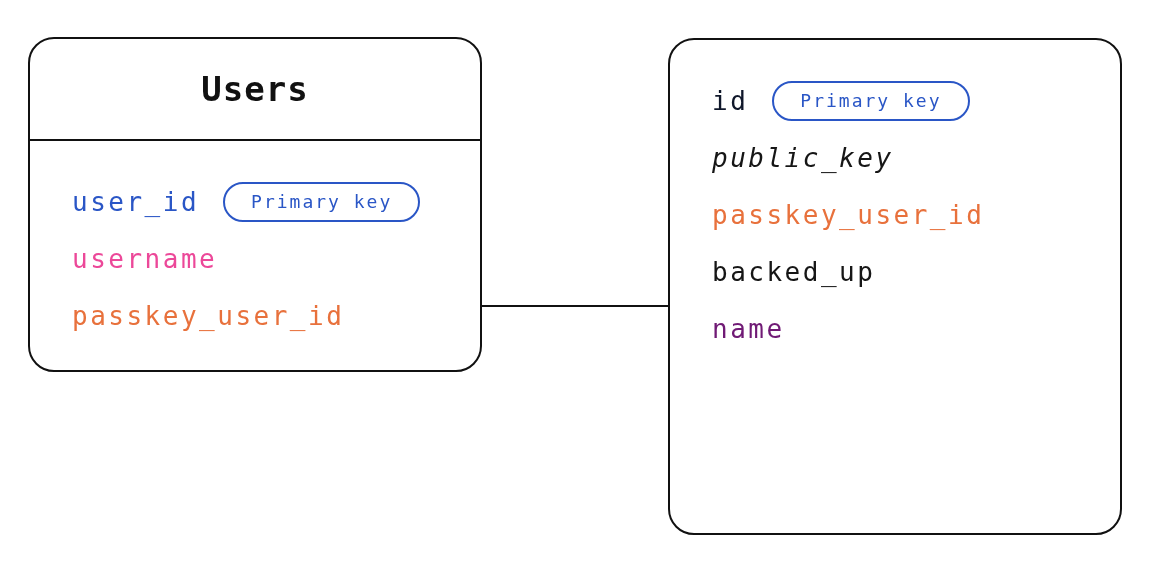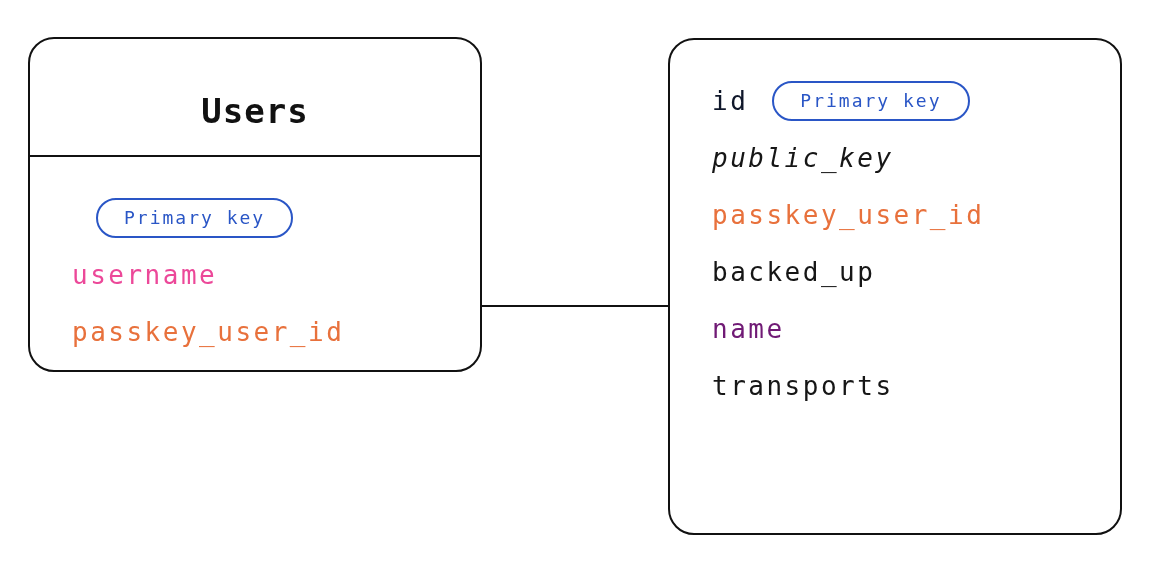--- a/index.html
+++ b/index.html
@@ -20,31 +20,30 @@
     position: absolute;
     box-sizing: border-box;
     background: #ffffff;
     border: 2px solid #111111;
     border-radius: 26px;
   }
   .users-box { left: 28px; top: 37px; width: 454px; height: 335px; }
   .creds-box { left: 668px; top: 38px; width: 454px; height: 497px; }
   .table-header {
     box-sizing: border-box;
-    height: 90px;
+    height: 102px;
     border-bottom: 2px solid #111111;
     display: flex;
     align-items: center;
     justify-content: center;
     font-size: 34px;
     font-weight: bold;
     letter-spacing: 1px;
     color: #111111;
     white-space: nowrap;
-    margin-top: 28px;
   }
   .table-body { padding: 32px 0 0 42px; }
   .field-row {
     height: 57px;
     display: flex;
     align-items: center;
     font-size: 26px;
     letter-spacing: 2.5px;
     white-space: nowrap;
   }
@@ -74,20 +73,21 @@
 </style>
 </head>
 <body>
 
 <div class="canvas">
 
   <div class="table-box users-box">
     <div class="table-header">Users</div>
     <div class="table-body">
         <div class="field-row">
+          <span class="field-name" style="color: rgb(42, 86, 198);">user_id</span>
           <span class="badge" style="color: rgb(42, 86, 198); border-color: rgb(42, 86, 198);">Primary key</span>
         </div>
         <div class="field-row">
           <span class="field-name" style="color: #ec4899;">username</span>
         </div>
         <div class="field-row">
           <span class="field-name" style="color: rgb(232, 113, 60);">passkey_user_id</span>
         </div>
       </div>
   </div>
@@ -105,19 +105,16 @@
         </div>
         <div class="field-row">
           <span class="field-name" style="color: rgb(232, 113, 60);">passkey_user_id</span>
         </div>
         <div class="field-row">
           <span class="field-name" style="color: rgb(22, 22, 22); text-align: right;">backed_up</span>
         </div>
         <div class="field-row">
           <span class="field-name" style="color: #701a75;">name</span>
         </div>
-        <div class="field-row">
-          <span class="field-name" style="color: rgb(22, 22, 22);">transports</span>
-        </div>
       </div>
   </div>
 
 </div>
 
 </body></html>

